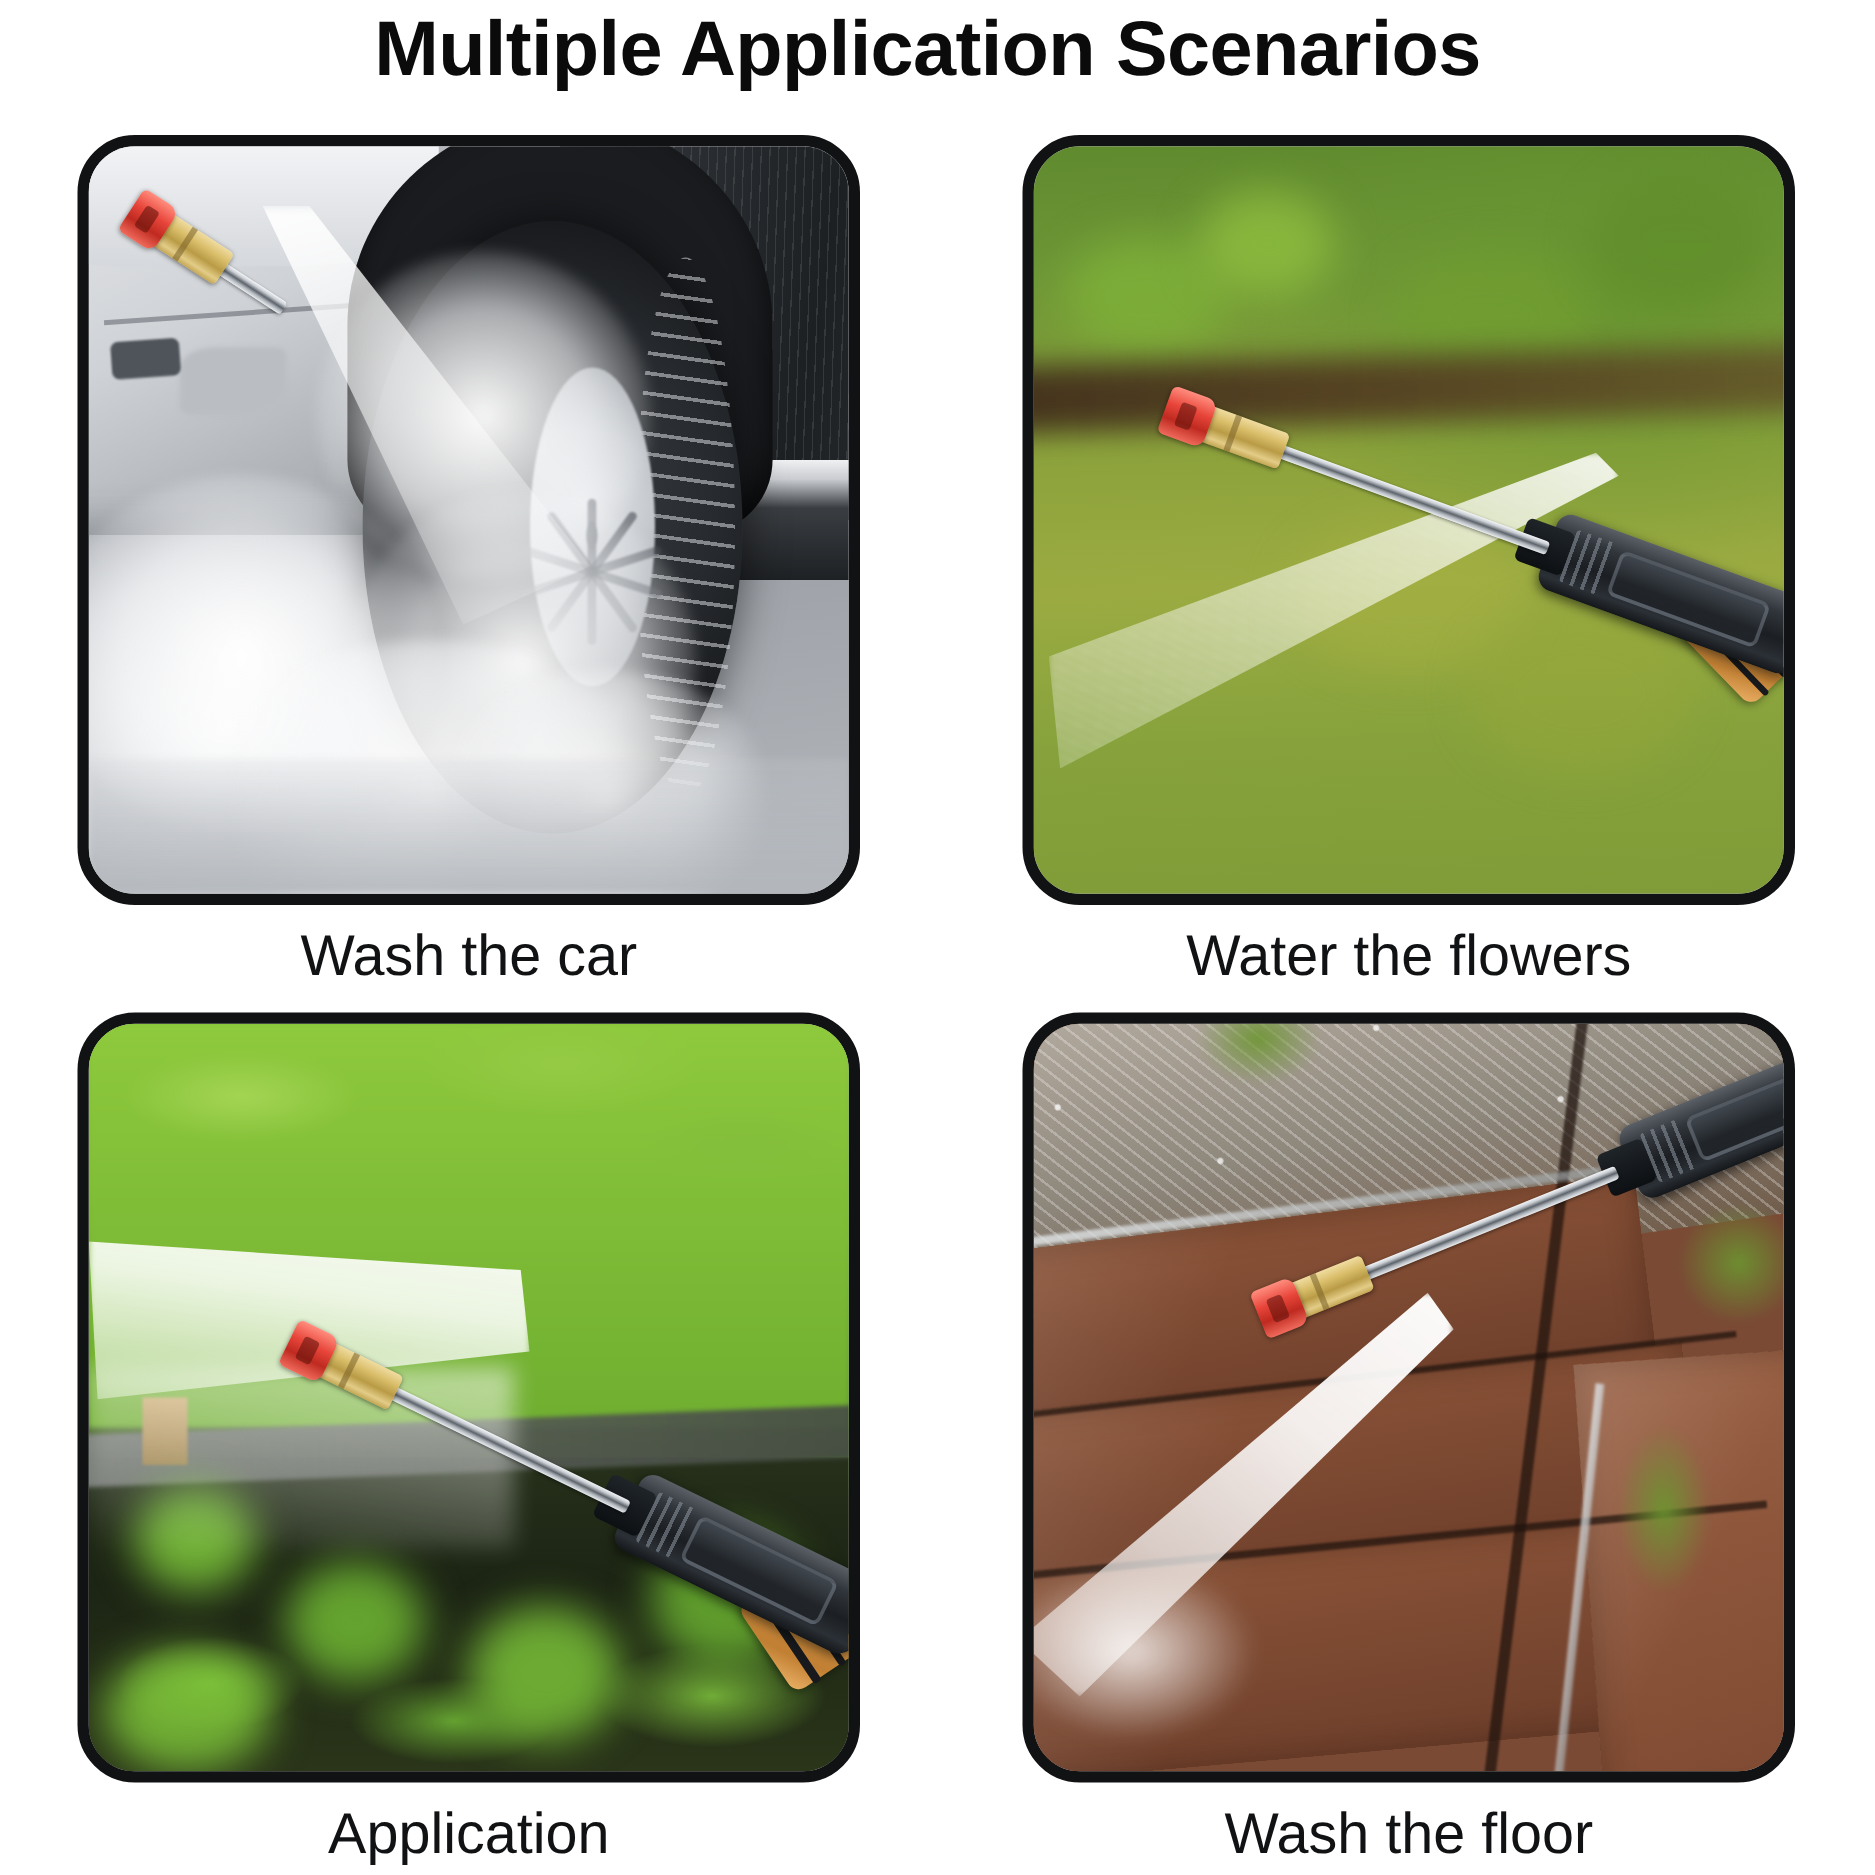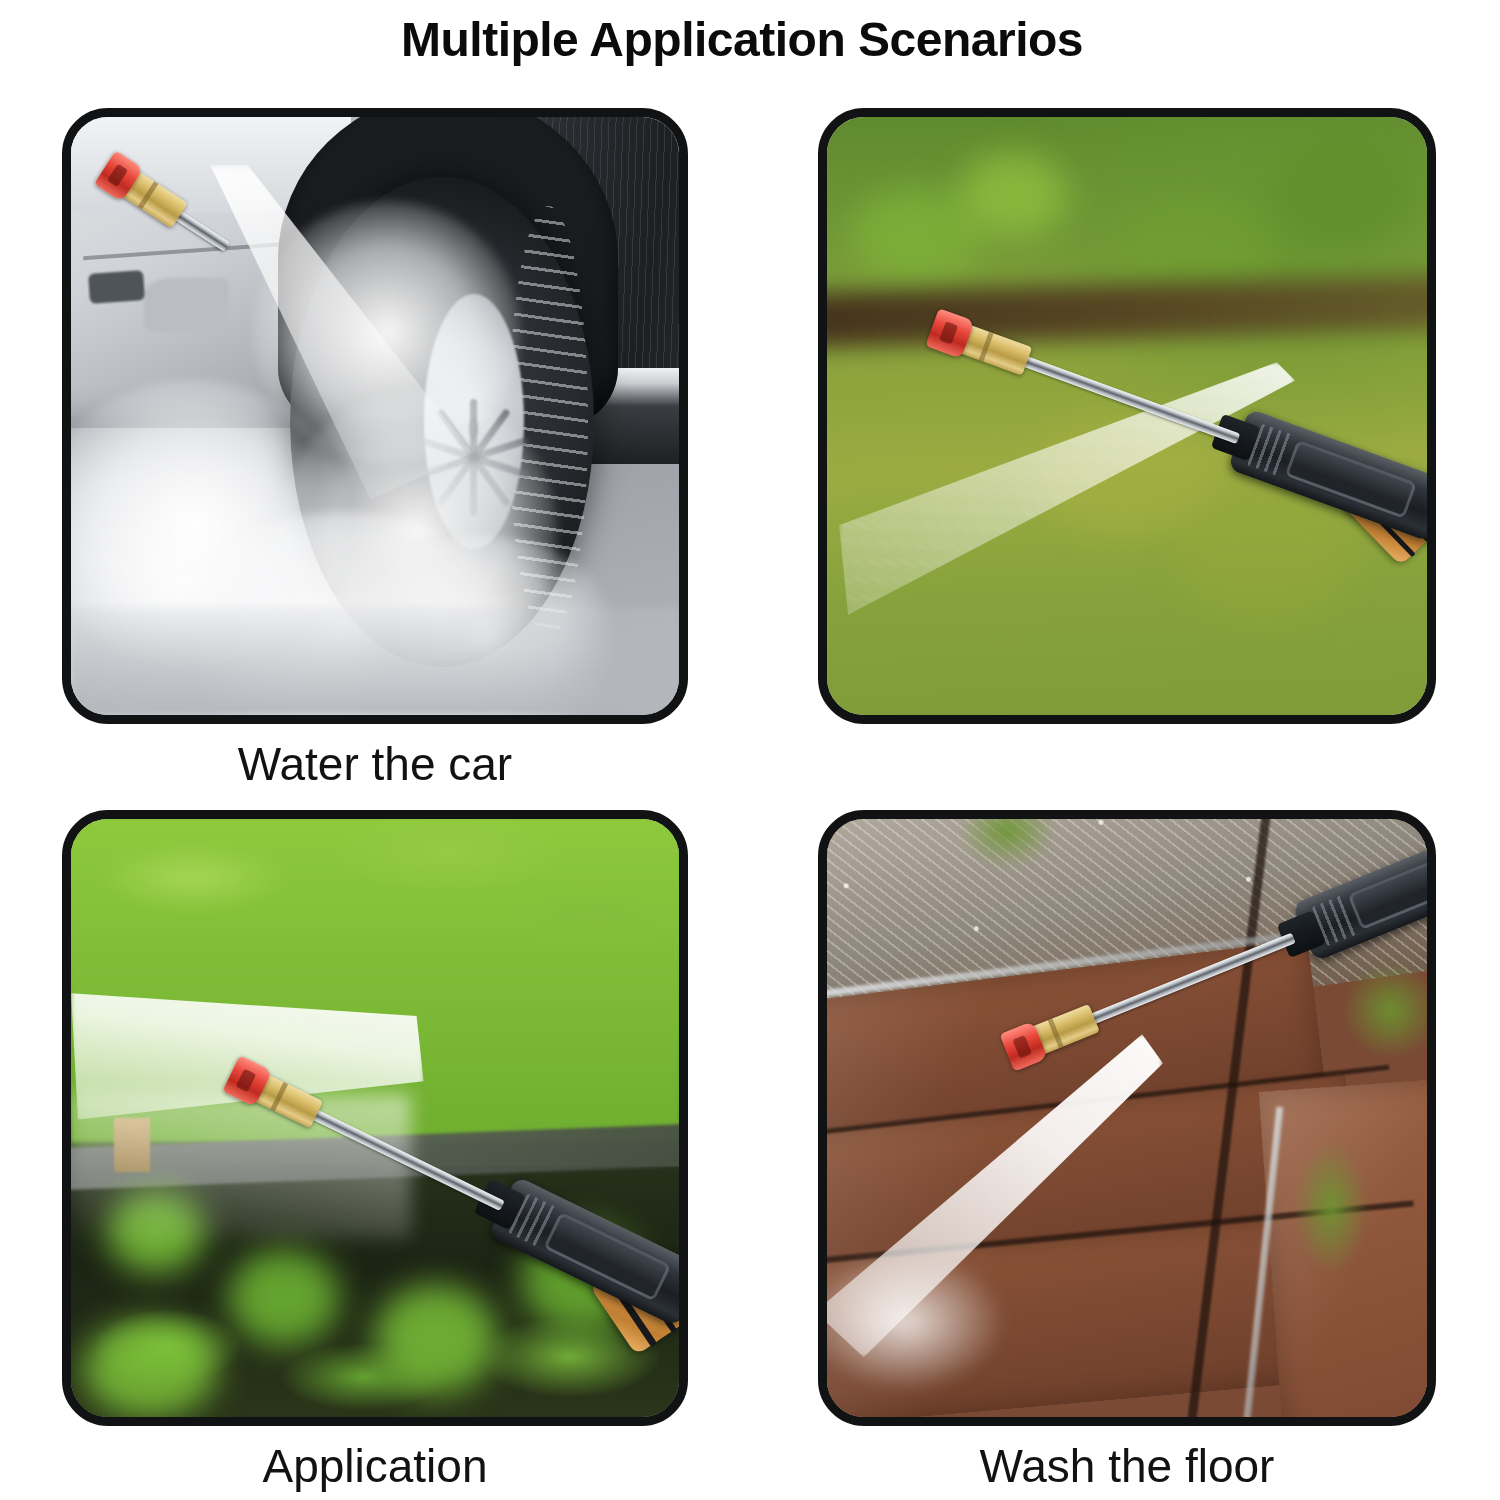--- a/index.html
+++ b/index.html
@@ -8,21 +8,21 @@
     background:#ffffff;
     font-family:"Liberation Sans", sans-serif;
     overflow:hidden;
   }
   #page { position:relative; width:1500px; height:1500px; background:#fff; }
 
   
   #title {
     position:absolute; left:0; top:2px; width:1484px;
     text-align:center;
-    font-size:48px; font-weight:700; line-height:76px;
+    font-size:62px; font-weight:700; line-height:76px;
     color:#0b0b0b; letter-spacing:-0.5px;
   }
 
   
   .card { position:absolute; }
   .frame {
     position:absolute; left:0; top:0;
     width:100%; height:100%;
     border:9px solid #111214;
     border-radius:46px;
@@ -383,21 +383,21 @@
         <div class="ground-car"></div>
 
         <div class="tool" style="left:8%; top:5%; width:42%; height:60px; transform:rotate(33deg);">
           <div class="tool-lance" style="left:26%; width:24%;"></div>
           <div class="tool-nozzle-body" style="left:4%; width:24%;"></div>
           <div class="tool-nozzle-tip" style="left:-7%; width:13%;"></div>
         </div>
       </div>
     </div>
   </div>
-  <div class="caption" id="cap-wash-car">Water the car</div>
+  <div class="caption" id="cap-wash-car">Wash the car</div>
 
   <div class="card" id="card-water-flowers">
     <div class="frame">
       <div class="photo flowers-bg">
         <div class="grass-blotch" style="left:4%;  top:12%; width:22%; height:16%; background:rgba(126,176,56,.8);"></div>
         <div class="grass-blotch" style="left:22%; top:6%;  width:18%; height:14%; background:rgba(142,190,62,.8);"></div>
         <div class="grass-blotch" style="left:48%; top:14%; width:26%; height:18%; background:rgba(112,158,48,.7);"></div>
         <div class="grass-blotch" style="left:74%; top:4%;  width:24%; height:18%; background:rgba(96,142,42,.75);"></div>
         <div class="blur-band band-dark"></div>
         <div class="grass-blotch" style="left:34%; top:50%; width:32%; height:20%; background:rgba(166,176,66,.55);"></div>
@@ -418,20 +418,21 @@
             <div class="tool-gun-panel"></div>
           </div>
           <div class="tool-collar" style="left:52%; width:7%; height:36px; margin-top:-18px;"></div>
           <div class="tool-lance" style="left:16%; width:40%;"></div>
           <div class="tool-nozzle-body" style="left:5%; width:12%;"></div>
           <div class="tool-nozzle-tip" style="left:-0.5%; width:6.5%;"></div>
         </div>
       </div>
     </div>
   </div>
+  <div class="caption" id="cap-water-flowers">Water the flowers</div>
 
   <div class="card" id="card-irrigation">
     <div class="frame">
       <div class="photo irrigation-bg">
         <div class="lawn-top"></div>
         <div class="lawn-bottom"></div>
         <div class="bed-edge"></div>
         <div class="bed-post"></div>
 
         <div class="grass-blotch" style="left:6%;  top:62%; width:16%; height:14%; background:rgba(120,190,56,.9);"></div>

